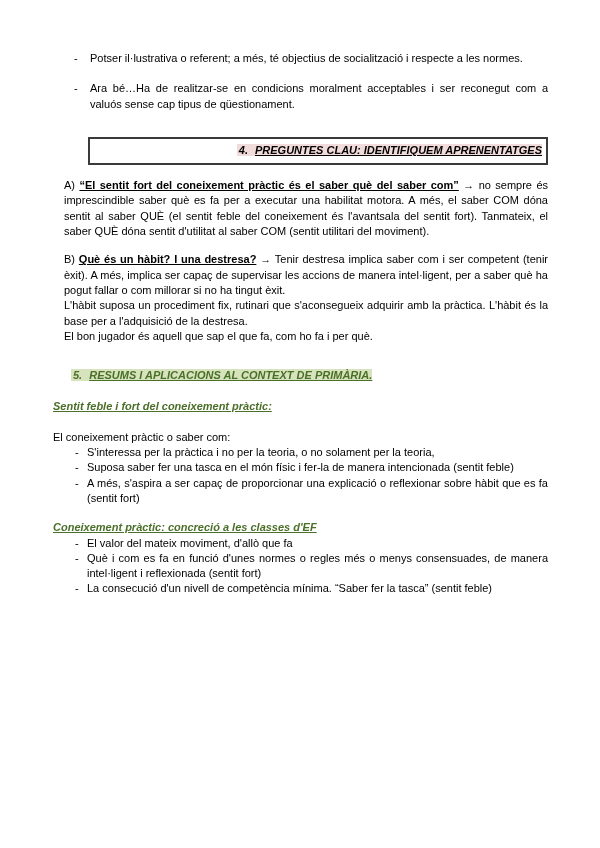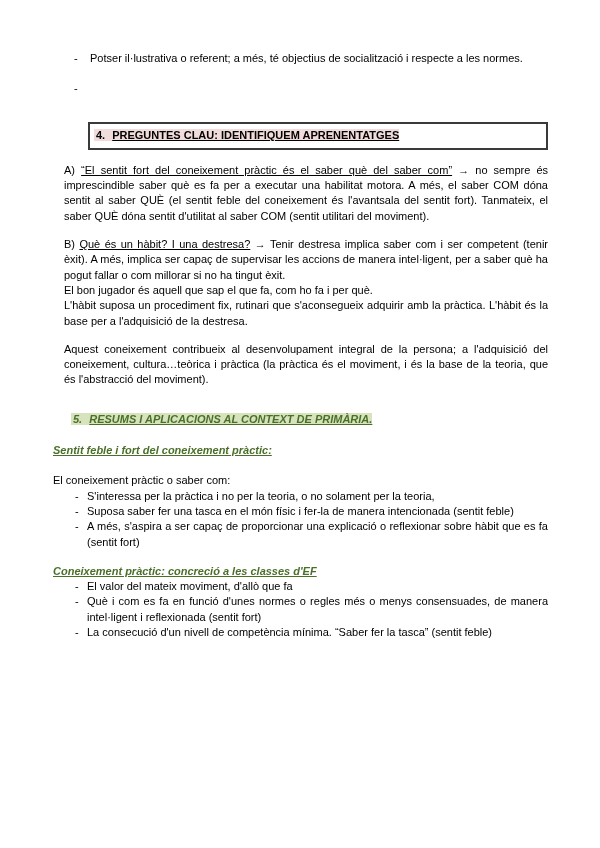--- a/index.html
+++ b/index.html
@@ -9,35 +9,36 @@
     background: #ffffff;
     padding: 51px 52px 0 53px;
     font-family: "Liberation Sans", "DejaVu Sans", sans-serif;
     font-size: 11px;
     line-height: 15.3px;
     color: var(--text, #000000);
     overflow: hidden;
   }
   p { margin: 0; }
   .just { text-align: justify; }
-  .u { text-decoration: underline; }
+  .u { text-decoration: underline; font-weight: bold; }
   .lead { font-weight: bold; font-style: italic; text-decoration: underline; }
 
   
   .li-dim { display: flex; margin-left: 21px; }
   .li-dim + .li-dim { margin-top: 15px; }
   .li-dim .dash { width: 16px; flex: none; }
   .li-body { flex: 1; }
 
   
   .box4 {
     margin: 25px 0 0 35px;
     border: 2px solid #3a3a3a;
-    text-align: left;
+    text-align: right;
     padding: 4px 4px 5px 4px;
+    font-style: italic;
   }
   .hlp { background: var(--pink-highlight, #f2dbdb); font-weight: bold; }
   .numpad { padding: 0 7px 0 2px; }
 
   
   .qa { margin: 13px 0 0 11px; }
 
   
   .h5 { margin: 24px 0 0 18px; font-weight: bold; font-style: italic; color: var(--green-text, #4a6f28); }
   .hlg { background: var(--green-highlight, #d6e3bc); }
@@ -64,39 +65,39 @@
   <div class="li-dim">
     <span class="dash">-</span>
     <div class="li-body">
       <p class="just">Potser il·lustrativa o referent; a més, té objectius de socialització i respecte a les normes.</p>
     </div>
   </div>
 
   <div class="li-dim">
     <span class="dash">-</span>
     <div class="li-body">
+      <p class="just">Ara bé…Ha de realitzar-se en condicions moralment acceptables i ser reconegut com a valuós sense cap tipus de qüestionament.</p>
     </div>
   </div>
 
   <div class="box4">
     <span class="hlp numpad">4.</span><span class="hlp u">PREGUNTES CLAU: IDENTIFIQUEM APRENENTATGES</span>
   </div>
 
   <div class="qa">
     <p class="just"><span>A)</span> <span class="u">“El sentit fort del coneixement pràctic és el saber què del saber com”</span> <span>→ no sempre és imprescindible saber què es fa per a executar una habilitat motora. A més, el saber COM dóna sentit al saber QUÈ (el sentit feble del coneixement és l'avantsala del sentit fort). Tanmateix, el saber QUÈ dóna sentit d'utilitat al saber COM (sentit utilitari del moviment).</span></p>
   </div>
 
   <div class="qa">
     <p class="just"><span>B)</span> <span class="u">Què és un hàbit? I una destresa?</span> <span>→ Tenir destresa implica saber com i ser competent (tenir èxit). A més, implica ser capaç de supervisar les accions de manera intel·ligent, per a saber què ha pogut fallar o com millorar si no ha tingut èxit.</span></p>
+    <p class="just">L'hàbit suposa un procediment fix, rutinari que s'aconsegueix adquirir amb la pràctica. L'hàbit és la base per a l'adquisició de la destresa.</p>
     <p class="just">El bon jugador és aquell que sap el que fa, com ho fa i per què.</p>
-    <p class="just">L'hàbit suposa un procediment fix, rutinari que s'aconsegueix adquirir amb la pràctica. L'hàbit és la base per a l'adquisició de la destresa.</p>
   </div>
 
   <div class="qa">
-    <p class="just">Aquest coneixement contribueix al desenvolupament integral de la persona; a l'adquisició del coneixement, cultura…teòrica i pràctica (la pràctica és el moviment, i és la base de la teoria, que és l'abstracció del moviment).</p>
   </div>
 
   <div class="h5">
     <span class="hlg numpad">5.</span><span class="hlg u">RESUMS I APLICACIONS AL CONTEXT DE PRIMÀRIA.</span>
   </div>
 
   <p class="subhead">Sentit feble i fort del coneixement pràctic:</p>
   <p class="intro">El coneixement pràctic o saber com:</p>
 
   <div class="li-sub">

